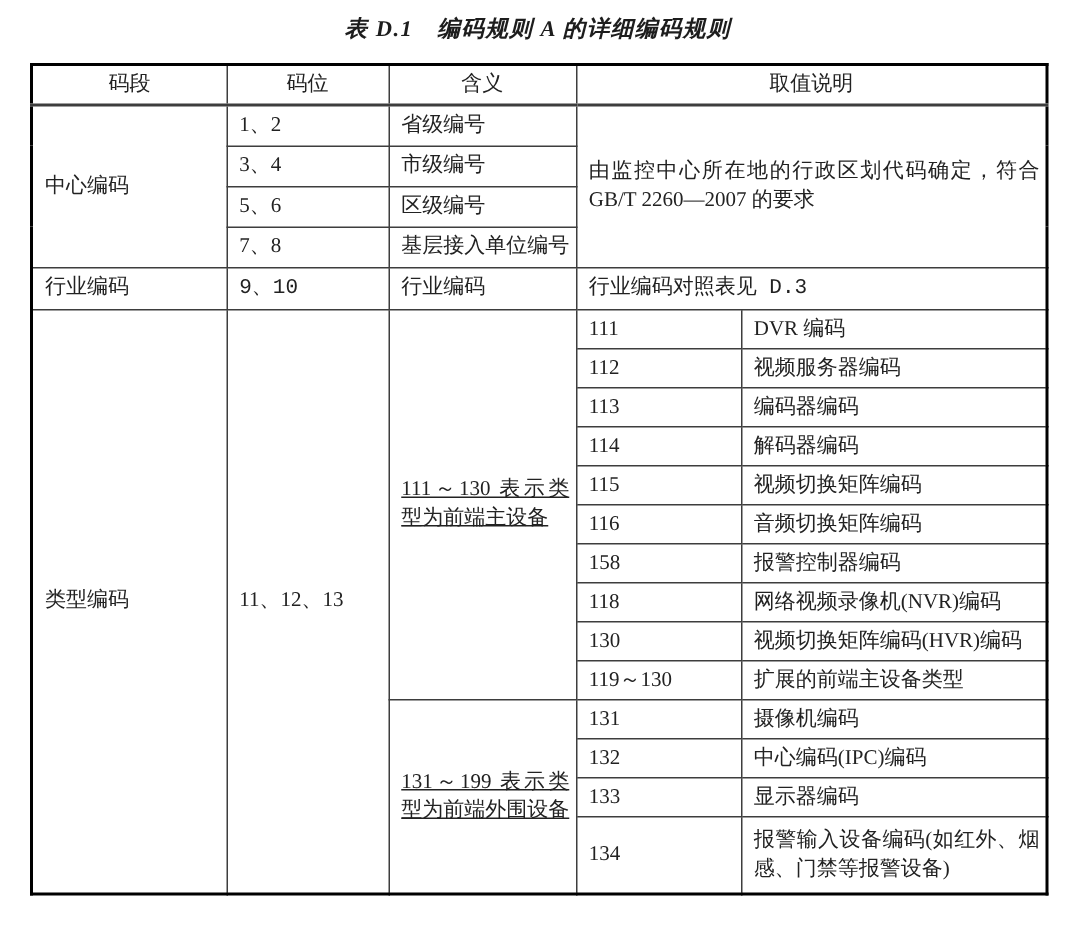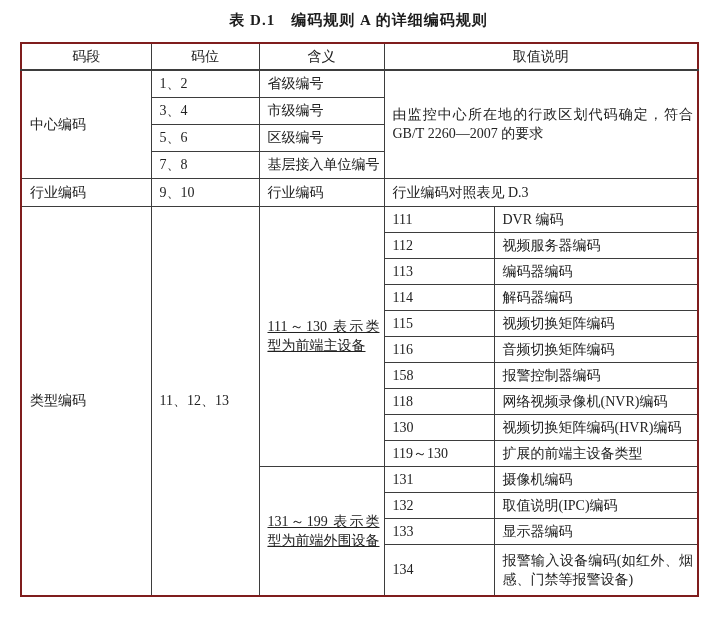--- a/index.html
+++ b/index.html
@@ -21,45 +21,46 @@
   }
   .doc-title {
     padding-top: 11px;
     text-align: center;
     font-size: 15px;
     font-weight: bold;
     letter-spacing: 1px;
     color: #1d1d1d;
     height: 19px;
     line-height: 19px;
+    font-style: italic;
   }
   table.rules {
     border-collapse: collapse;
     table-layout: fixed;
     width: 677px;
     margin: 12px 0 0 20px;
-    border: 2px solid #7f1d1d;
+    border: 2px solid #000000;
   }
   table.rules th, table.rules td {
     border: 1px solid #3d3d3d;
     font-size: 14px;
     font-weight: normal;
     padding: 1px 4px 1px 8px;
     vertical-align: middle;
     overflow: hidden;
     line-height: 19px;
   }
   table.rules thead th {
     text-align: center;
     border-bottom: 2px solid #3d3d3d;
     padding: 1px 2px;
   }
   tr.h-head   { height: 27px; }
   tr.h-center { height: 27px; }
-  tr.h-ind    { height: 28px; }
+  tr.h-ind    { height: 28px; font-family: Liberation Mono, monospace; }
   tr.h-type   { height: 26px; }
   tr.h-tall   { height: 52px; }
   td.seg  { padding-left: 10px; }
   td.pos  { padding-left: 9px; }
   td.mean { padding-left: 9px; }
   td.note {
     padding-left: 10px;
     padding-right: 10px;
     line-height: 27px;
     text-align: justify;
@@ -178,21 +179,21 @@
         <td class="tdesc">扩展的前端主设备类型</td>
       </tr>
 
       <tr class="h-type">
         <td class="group-mean" rowspan="4">131～199 表示类型为前端外围设备</td>
         <td class="tcode">131</td>
         <td class="tdesc">摄像机编码</td>
       </tr>
       <tr class="h-type">
         <td class="tcode">132</td>
-        <td class="tdesc">取值说明(IPC)编码</td>
+        <td class="tdesc">中心编码(IPC)编码</td>
       </tr>
       <tr class="h-type">
         <td class="tcode">133</td>
         <td class="tdesc">显示器编码</td>
       </tr>
       <tr class="h-tall">
         <td class="tcode">134</td>
         <td class="tdesc">报警输入设备编码(如红外、烟感、门禁等报警设备)</td>
       </tr>
     </tbody>

